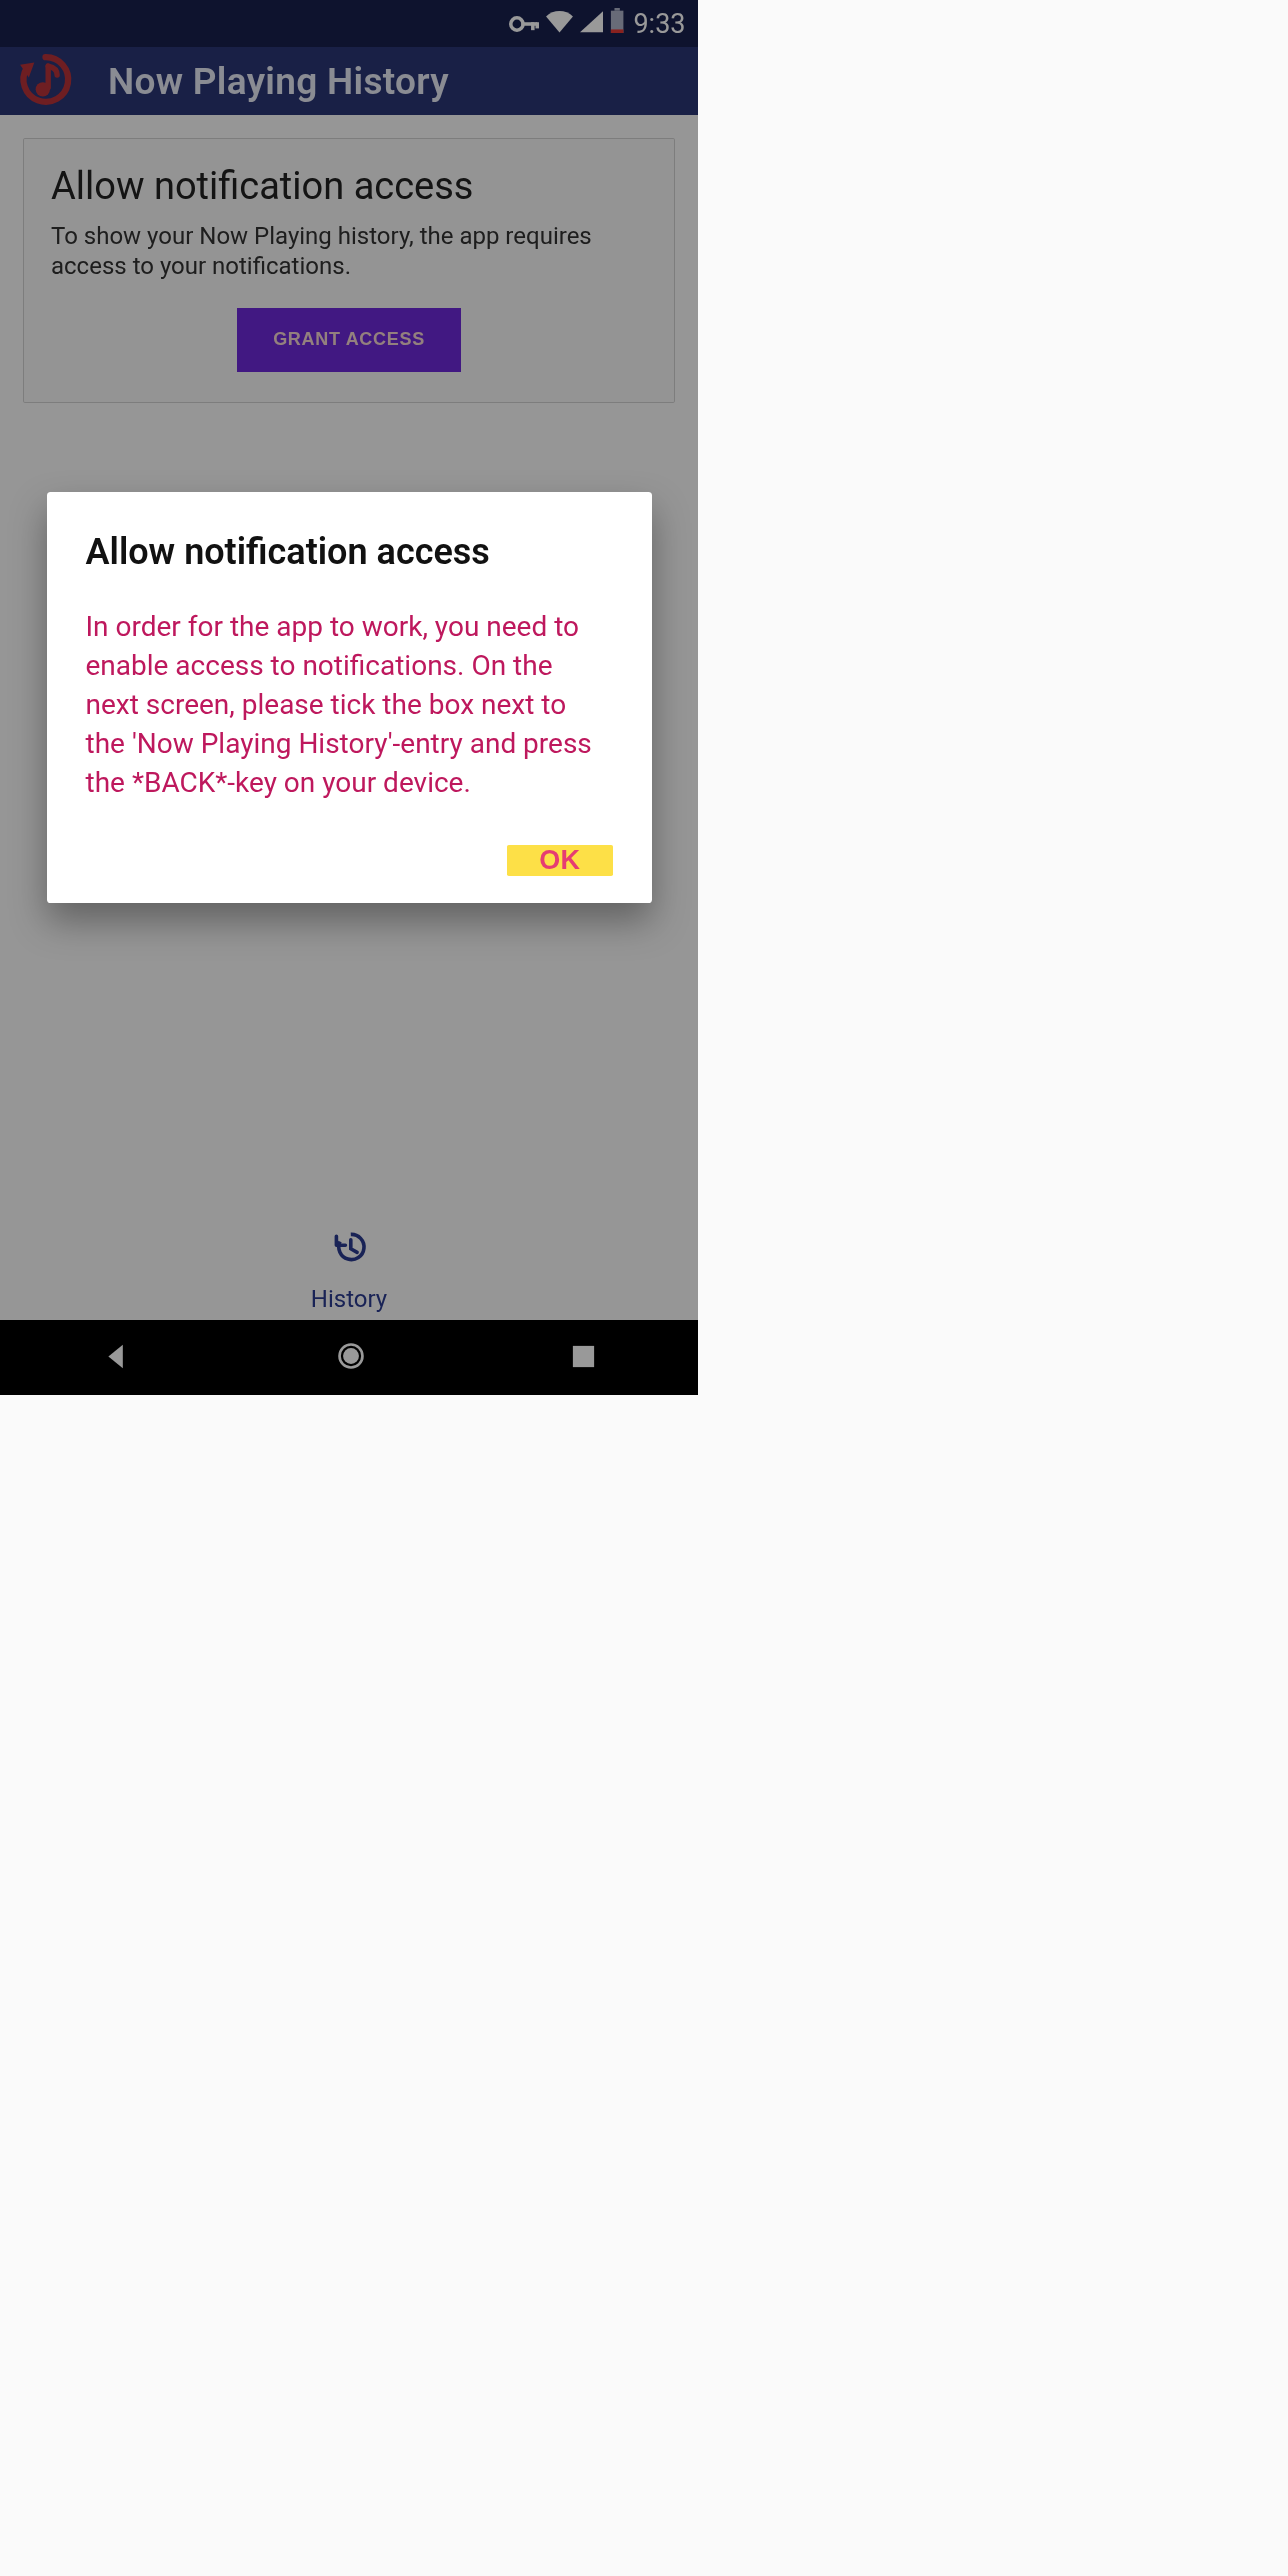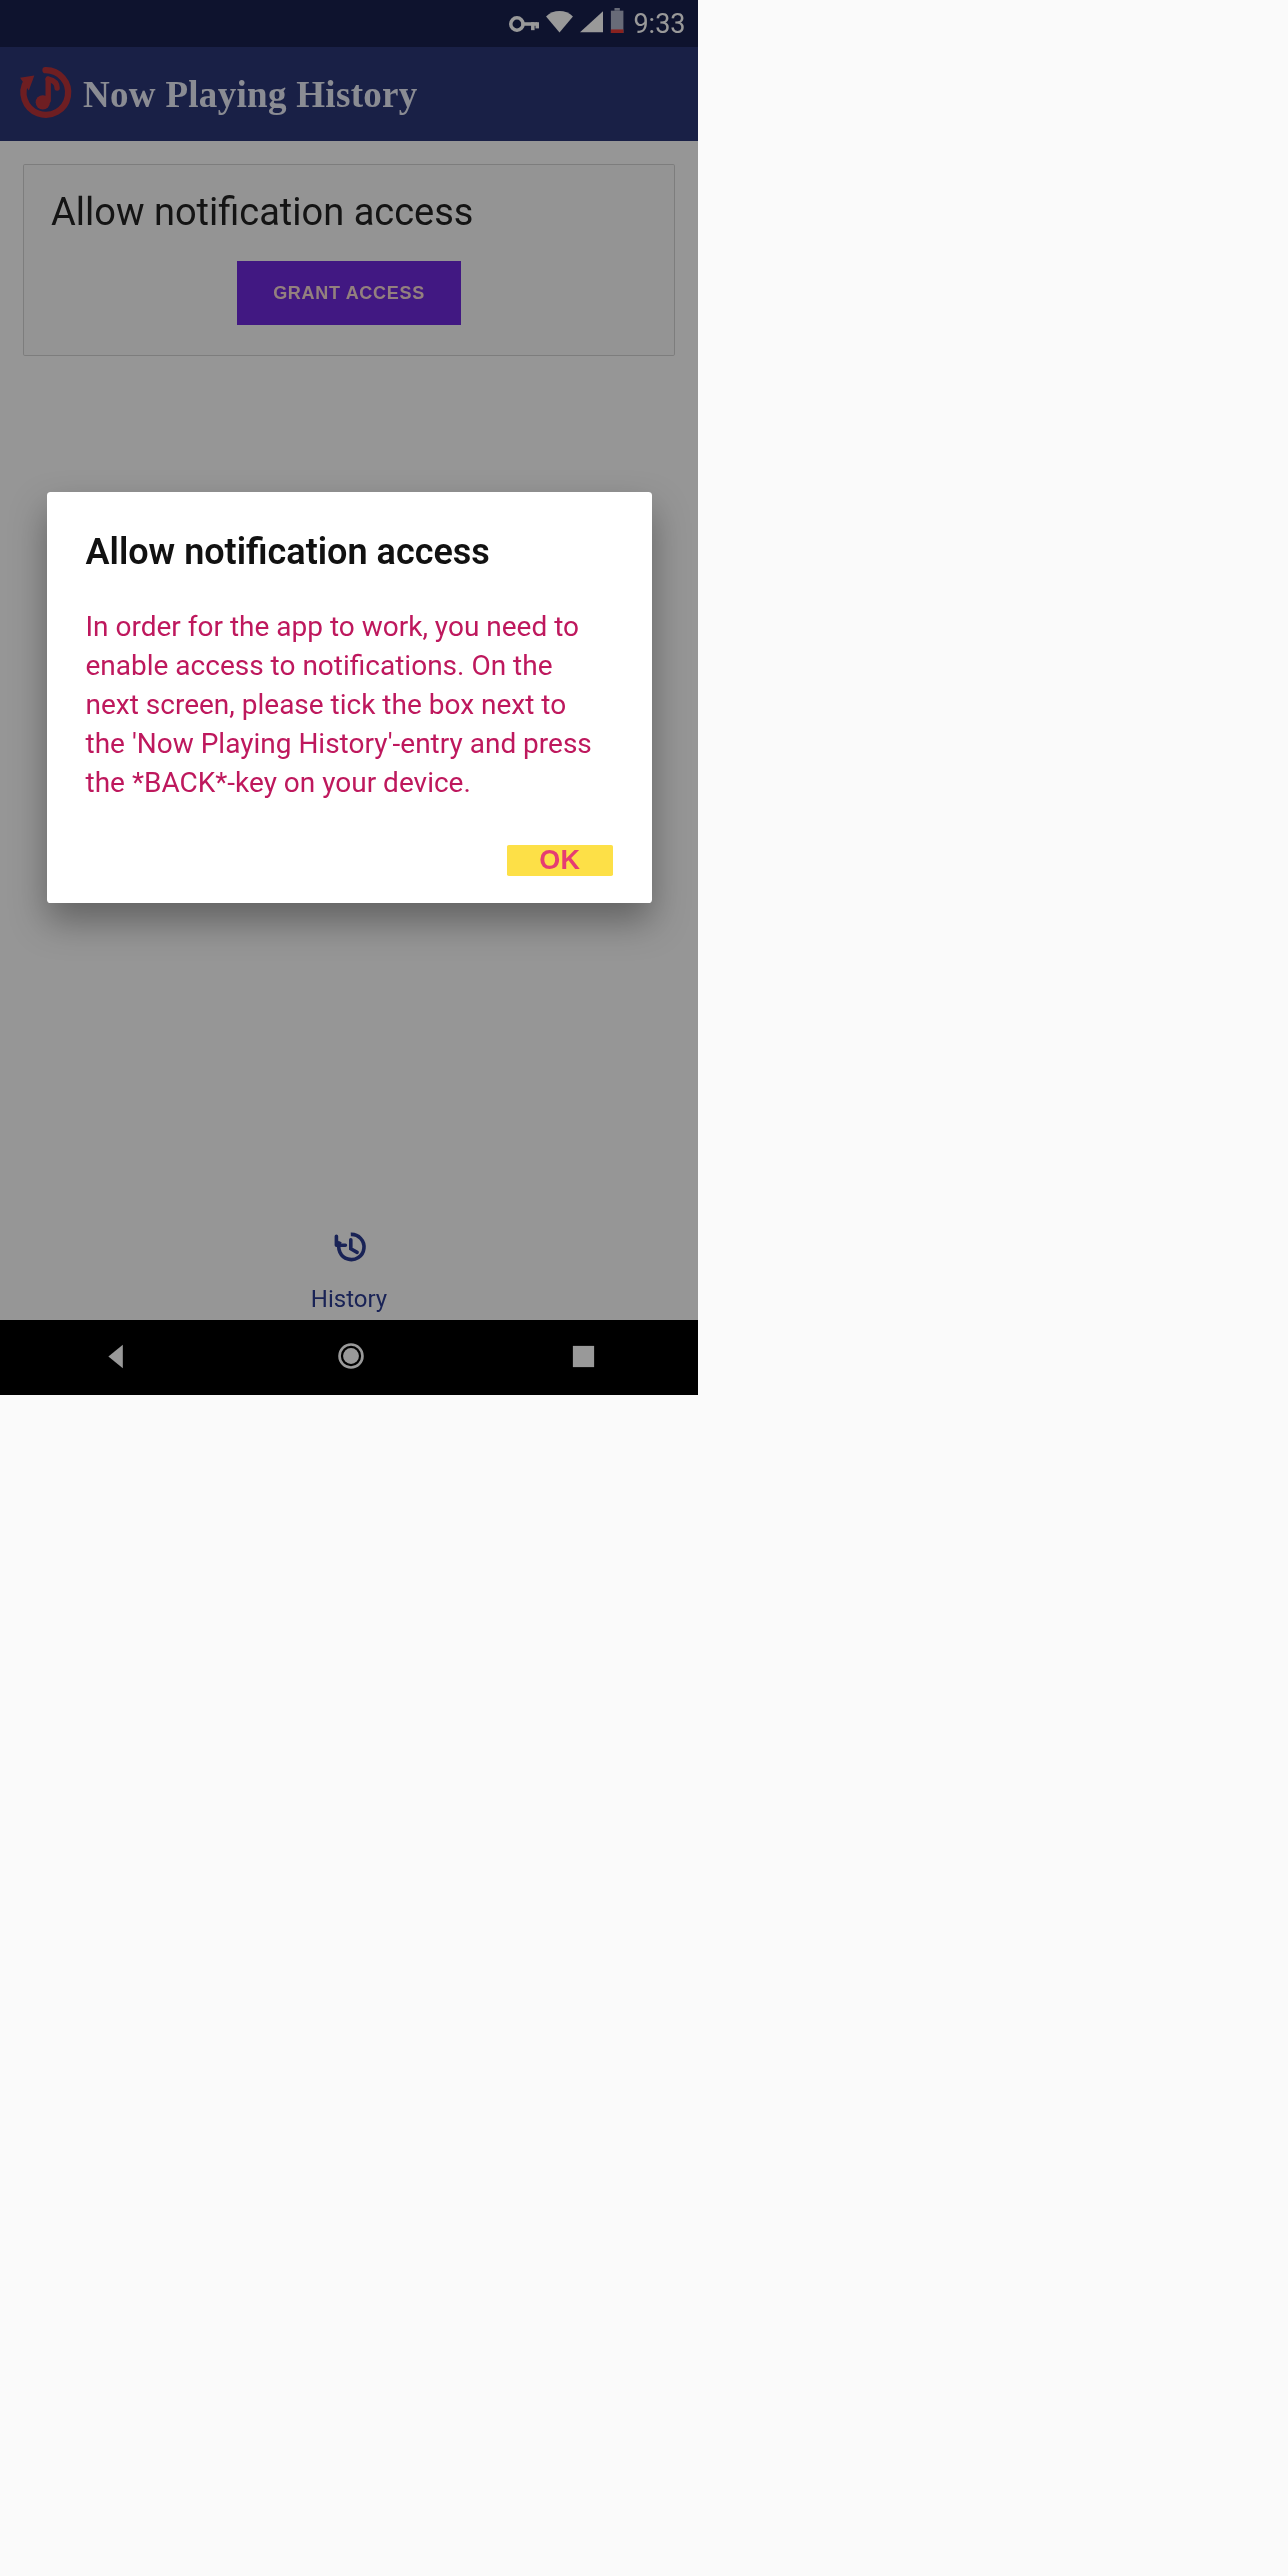--- a/index.html
+++ b/index.html
@@ -5,21 +5,21 @@
   * { box-sizing: border-box; margin: 0; padding: 0; }
   html, body { width: 698px; height: 1395px; font-family: Roboto, "Helvetica Neue", Arial, sans-serif; background: #fafafa; overflow: hidden; }
   .screen { position: relative; width: 698px; height: 1395px; background: #fafafa; }
 
   
   .statusbar { height: 47px; background: #18204e; color: #fff; display: flex; align-items: center; justify-content: flex-end; padding: 0 12.5px; gap: 9px; font-size: 27px; }
   .status-icons { display: flex; align-items: center; gap: 7.2px; }
   .clock { font-weight: 400; font-size: 27px; }
 
   
-  .appbar { height: 94px; background: #2b3676; display: flex; align-items: center; padding: 0 16px; gap: 8px; font-family: Liberation Serif, serif; }
+  .appbar { height: 68px; background: #2b3676; display: flex; align-items: center; padding: 0 16px; gap: 33px; }
   .appbar .title { color: #e7e9f5; font-size: 37px; font-weight: 600; letter-spacing: 0.3px; }
 
   
   .content { padding: 23px; }
   .card { border: 0.9px solid #d0d0d0; background: #f7f7f7; padding: 25px 27px 30px 27px; border-radius: 1.8px; }
   .card h2 { font-size: 38px; font-weight: 400; color: #222; margin-bottom: 12.5px; }
   .card p { font-size: 24px; line-height: 1.25; color: #333; }
   .card-button-row { display:flex; justify-content:center; margin-top: 27px; }
   .grant-btn { background: #6d28d9; color: #f5d6d2; border: none; padding: 21.5px 36px; font-size: 18px; font-weight: 700; letter-spacing: 0.7px; cursor: pointer; }
 
@@ -88,20 +88,21 @@
         <circle cx="30" cy="44" r="8" fill="#b8333a"></circle>
         <path d="M36 18 Q46 20 46 28" fill="none" stroke="#b8333a" stroke-width="6" stroke-linecap="round"></path>
       </svg>
     </span>
     <span class="title">Now Playing History</span>
   </div>
 
   <div class="content">
     <div class="card">
       <h2>Allow notification access</h2>
+      <p>To show your Now Playing history, the app requires access to your notifications.</p>
       <div class="card-button-row">
         <button class="grant-btn">GRANT ACCESS</button>
       </div>
     </div>
   </div>
 
   <div class="bottomnav">
     <div class="nav-item active">
       <span class="icon">
         <svg width="36" height="36" viewBox="0 0 40 40" fill="none" stroke="#2b3b8f" stroke-width="4">

